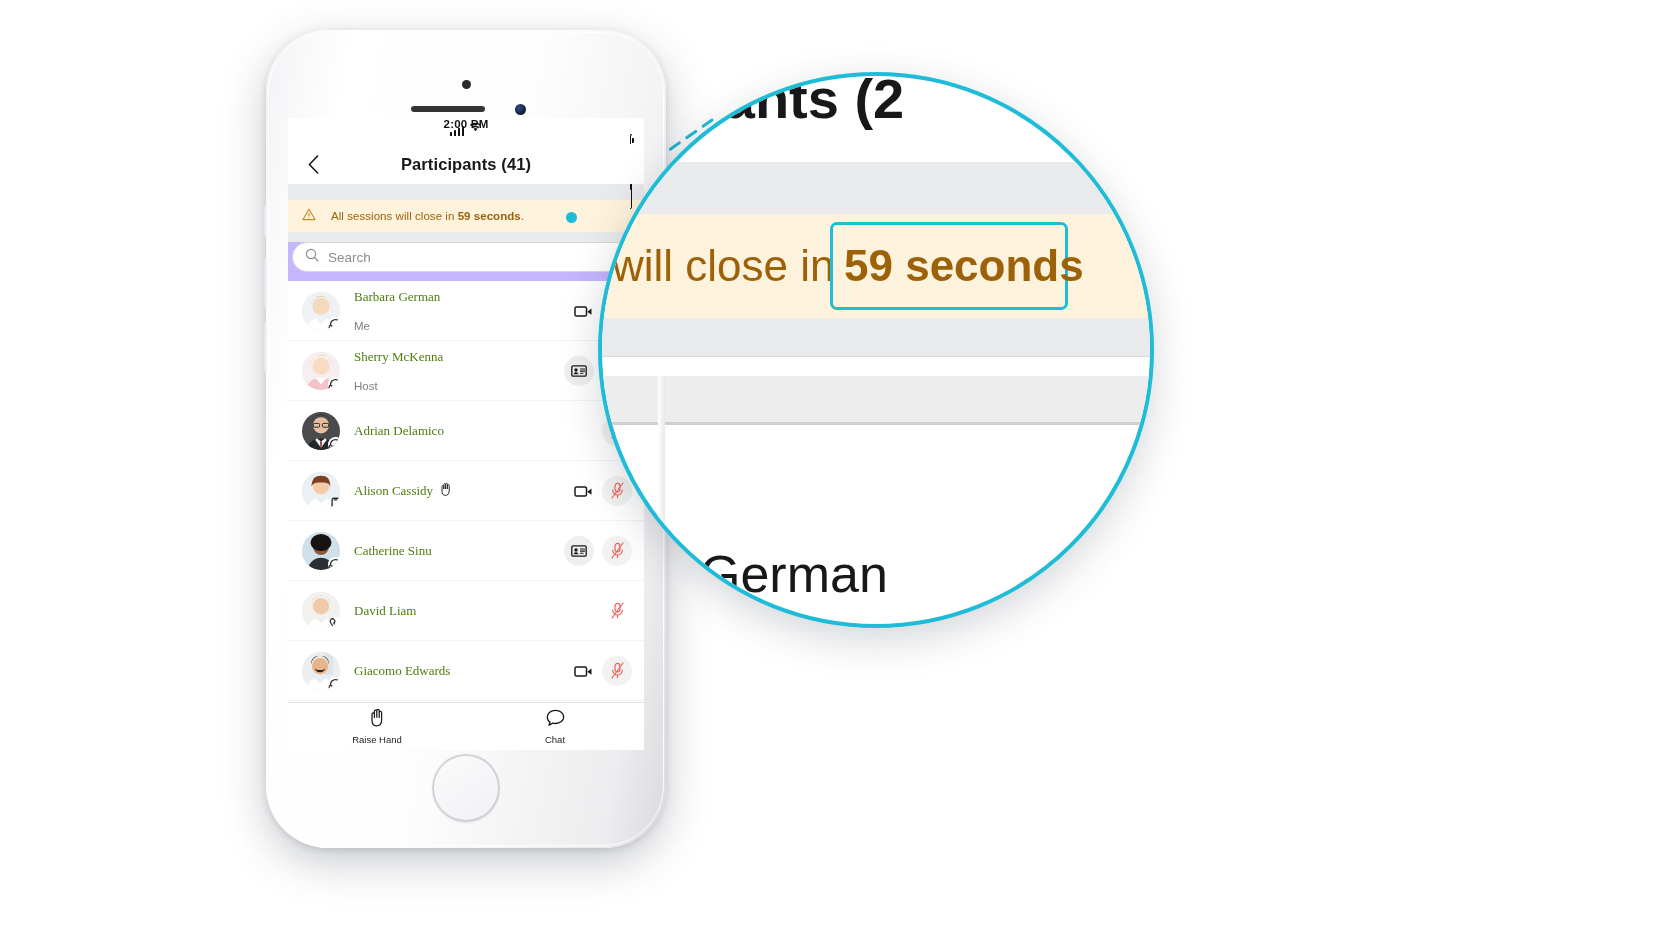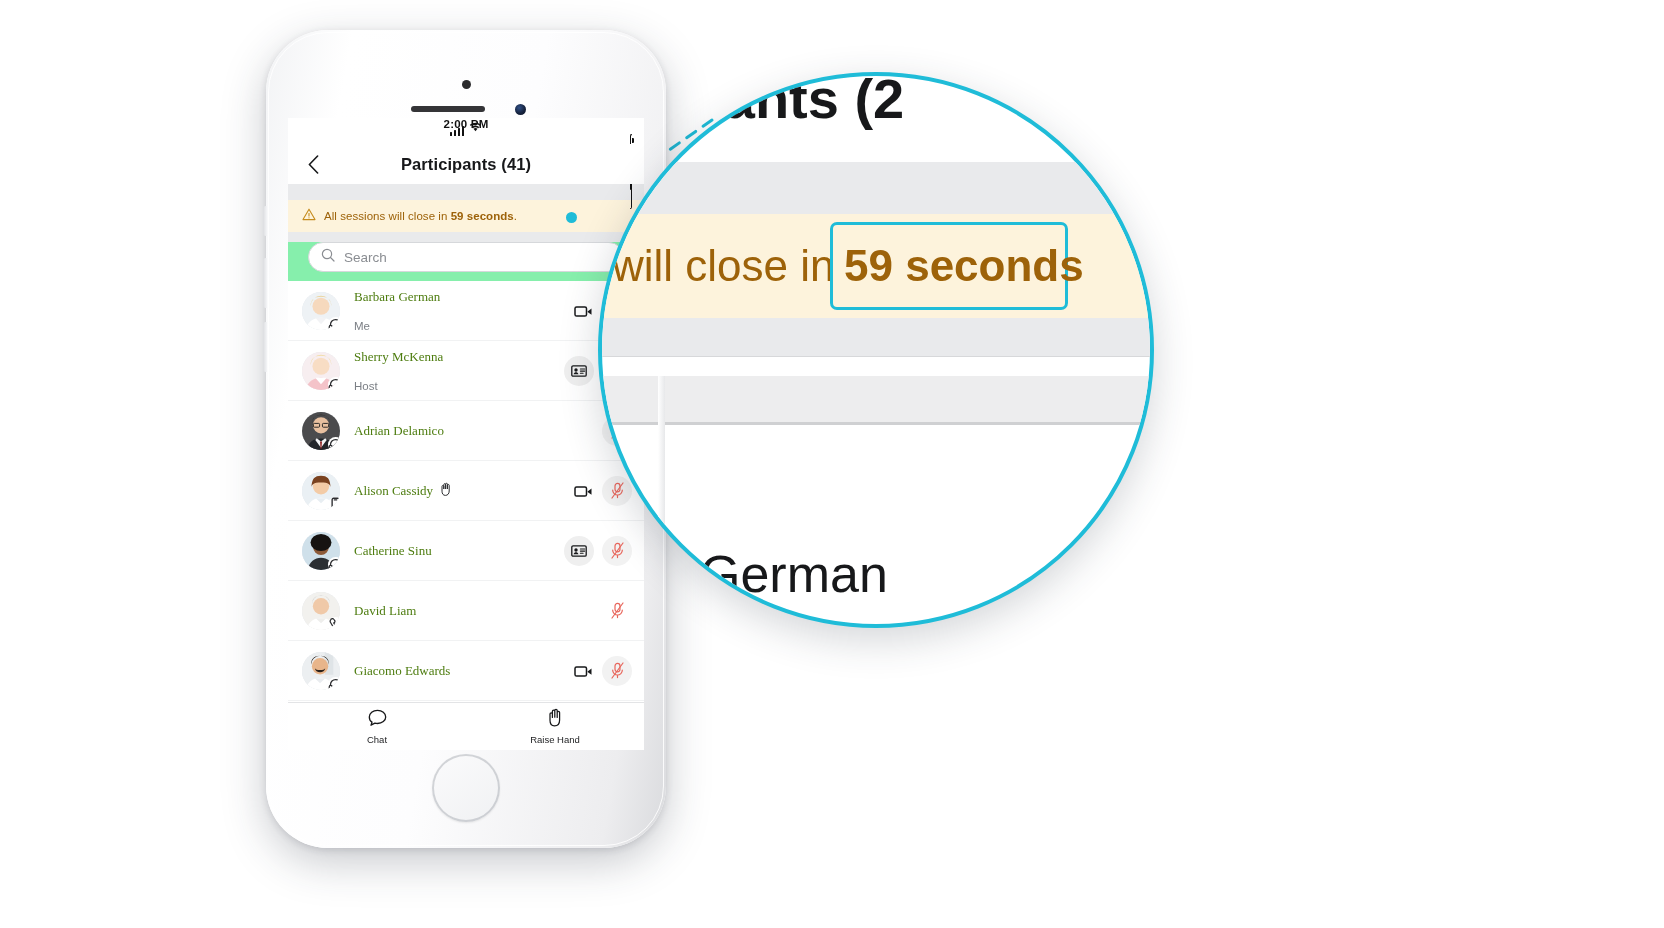--- a/index.html
+++ b/index.html
@@ -64,28 +64,28 @@
   
   .navbar{ height:40px; display:flex; align-items:center; justify-content:center;
            position:relative; background:#fff; }
   .nav-back{ position:absolute; left:14px; top:50%; transform:translateY(-50%);
              width:22px; height:22px; display:flex; align-items:center; justify-content:center; cursor:pointer; }
   .nav-title{ font-size:16.5px; font-weight:bold; color:#17181a; letter-spacing:.1px; }
 
   .gapbar{ height:16px; background:#e9eaec; }
 
   
-  .banner{ background:#fdf3dc; height:32px; display:flex; align-items:center; padding:16px 14px; gap:8px; }
+  .banner{ background:#fdf3dc; height:32px; display:flex; align-items:center; padding:16px 14px; gap:15px; }
   .banner-text{ font-size:11.5px; color:#9d6209; letter-spacing:.05px; }
   .banner-text b{ font-weight:bold; }
 
   .gapbar2{ height:10px; background:#e9eaec; }
 
   
-  .search-wrap{ background:#86efac; padding:0 20px 9px; }
+  .search-wrap{ background:#c4b5fd; padding:0 4px 9px; }
   .search-box{ height:30px; background:#fff; border:1px solid #d6d8db; border-radius:16px;
                display:flex; align-items:center; padding:0 12px; gap:9px; }
   .search-ph{ font-size:13.5px; color:#8a8d92; }
 
   
   .plist{ background:#fff; }
   .prow{ height:60px; display:flex; align-items:center; padding:0 12px 0 14px;
          border-bottom:1px solid #f1f2f3; background:#fff; }
   .avatar{ position:relative; width:38px; height:38px; border-radius:50%; flex:0 0 38px;
            overflow:hidden; background:#dfe4ea; }
@@ -483,33 +483,33 @@
                 <path d="M2 16 13 1" stroke="#e8665c" stroke-width="1.2" stroke-linecap="round"></path>
               </svg>
             </span>
           </div>
         </div>
       </div>
 
       <div class="tabbar">
         <div class="tab">
           <span>
+            <svg width="17" height="19" viewBox="0 0 17 19">
+              <path d="M3 11V6a1.2 1.2 0 0 1 2.4 0v3.2M5.4 9.4V3.2a1.2 1.2 0 0 1 2.4 0v6M7.8 9.2V2.6a1.2 1.2 0 0 1 2.4 0v6.6M10.2 9.4V4.6a1.2 1.2 0 0 1 2.4 0V12c0 3.5-2 5.9-5.1 5.9S3 15.6 3 12.3V11" fill="none" stroke="#17181a" stroke-width="1.25" stroke-linejoin="round" stroke-linecap="round"></path>
+            </svg>
+          </span>
+          <span class="tab-label">Raise Hand</span>
+        </div>
+        <div class="tab">
+          <span>
             <svg width="19" height="18" viewBox="0 0 19 18">
               <path d="M9.5 1.3c4.6 0 8.2 2.9 8.2 6.6s-3.6 6.6-8.2 6.6c-.9 0-1.8-.1-2.6-.3l-3.9 2 1-3.1C2 11.9 1.3 10 1.3 7.9 1.3 4.2 4.9 1.3 9.5 1.3z" fill="none" stroke="#17181a" stroke-width="1.3" stroke-linejoin="round"></path>
             </svg>
           </span>
           <span class="tab-label">Chat</span>
-        </div>
-        <div class="tab">
-          <span>
-            <svg width="17" height="19" viewBox="0 0 17 19">
-              <path d="M3 11V6a1.2 1.2 0 0 1 2.4 0v3.2M5.4 9.4V3.2a1.2 1.2 0 0 1 2.4 0v6M7.8 9.2V2.6a1.2 1.2 0 0 1 2.4 0v6.6M10.2 9.4V4.6a1.2 1.2 0 0 1 2.4 0V12c0 3.5-2 5.9-5.1 5.9S3 15.6 3 12.3V11" fill="none" stroke="#17181a" stroke-width="1.25" stroke-linejoin="round" stroke-linecap="round"></path>
-            </svg>
-          </span>
-          <span class="tab-label">Raise Hand</span>
         </div>
       </div>
 
     </div>
   </div>
 
   <div id="mag">
     <div class="m-title">ipants (2</div>
     <div class="m-gap1"></div>
     <div class="m-banner"></div>

